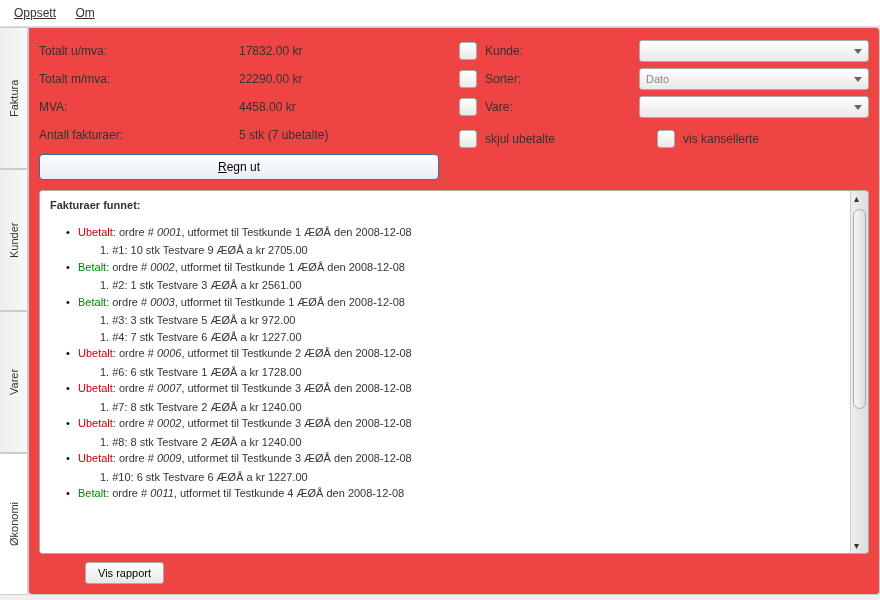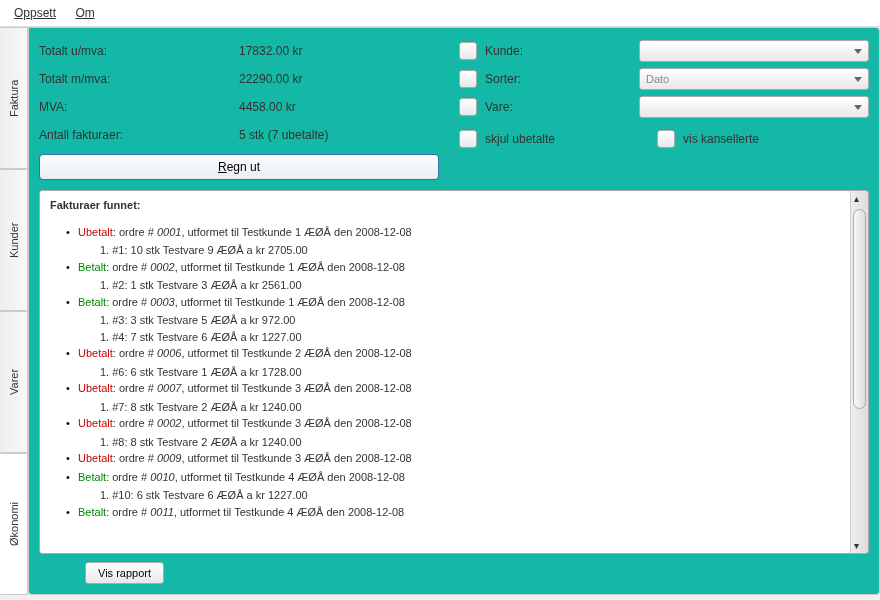--- a/index.html
+++ b/index.html
@@ -3,21 +3,21 @@
 <meta charset="utf-8">
 <style>
 * { box-sizing: border-box; margin: 0; padding: 0; }
 body { font-family: sans-serif; font-size: 12px; background: #f0f0f0; color: #333; width: 880px; height: 600px; overflow: hidden; }
 .menubar { padding: 6px 14px; background: #fff; border-bottom: 1px solid #ddd; }
 .menubar span { margin-right: 16px; text-decoration: underline; cursor: pointer; }
 .main { display: flex; height: 568px; }
 .tabs { display: flex; flex-direction: column; width: 28px; }
 .tab { flex: 1; display: flex; align-items: center; justify-content: center; border: 1px solid #ccc; border-right: none; background: linear-gradient(to right,#f8f8f8,#eee); writing-mode: vertical-rl; transform: rotate(180deg); font-size: 11px; cursor: pointer; }
 .tab.active { background: #fff; border-right: 1px solid #fff; }
-.panel { flex: 1; background: #14b8a6; border: 1px solid #ccc; border-radius: 0 4px 4px 4px; padding: 10px; display: flex; flex-direction: column; }
+.panel { flex: 1; background: #ef4444; border: 1px solid #ccc; border-radius: 0 4px 4px 4px; padding: 10px; display: flex; flex-direction: column; }
 .top { display: flex; gap: 20px; }
 .left { flex: 0 0 400px; }
 .right { flex: 1; }
 .row { display: flex; align-items: center; height: 26px; margin-bottom: 2px; }
 .lbl { flex: 0 0 200px; }
 .val { flex: 1; }
 .chk { width: 18px; height: 18px; border: 1px solid #aaa; border-radius: 3px; background: linear-gradient(#fff,#e8e8e8); margin-right: 8px; cursor: pointer; }
 .flbl { flex: 0 0 68px; }
 .sel { height: 22px; border: 1px solid #aaa; border-radius: 3px; background: linear-gradient(#fff,#e8e8e8); padding: 0 18px 0 6px; font-size: 11px; color: #888; position: relative; display: flex; align-items: center; cursor: pointer; }
 .sel::after { content: ""; position: absolute; right: 6px; top: 8px; border-left: 4px solid transparent; border-right: 4px solid transparent; border-top: 5px solid #666; }
@@ -123,21 +123,20 @@
             <div class="entry"><span class="status-b">Betalt</span>: ordre # <span class="orderno">0003</span><span>, utformet til Testkunde 1 ÆØÅ den 2008-12-08</span></div>
             <div class="line">1. #3: 3 stk Testvare 5 ÆØÅ a kr 972.00</div>
             <div class="line">1. #4: 7 stk Testvare 6 ÆØÅ a kr 1227.00</div>
             <div class="entry"><span class="status-u">Ubetalt</span>: ordre # <span class="orderno">0006</span><span>, utformet til Testkunde 2 ÆØÅ den 2008-12-08</span></div>
             <div class="line">1. #6: 6 stk Testvare 1 ÆØÅ a kr 1728.00</div>
             <div class="entry"><span class="status-u">Ubetalt</span>: ordre # <span class="orderno">0007</span><span>, utformet til Testkunde 3 ÆØÅ den 2008-12-08</span></div>
             <div class="line">1. #7: 8 stk Testvare 2 ÆØÅ a kr 1240.00</div>
             <div class="entry"><span class="status-u">Ubetalt</span>: ordre # <span class="orderno">0002</span><span>, utformet til Testkunde 3 ÆØÅ den 2008-12-08</span></div>
             <div class="line">1. #8: 8 stk Testvare 2 ÆØÅ a kr 1240.00</div>
             <div class="entry"><span class="status-u">Ubetalt</span>: ordre # <span class="orderno">0009</span><span>, utformet til Testkunde 3 ÆØÅ den 2008-12-08</span></div>
-            <div class="entry"><span class="status-b">Betalt</span>: ordre # <span class="orderno">0010</span><span>, utformet til Testkunde 4 ÆØÅ den 2008-12-08</span></div>
             <div class="line">1. #10: 6 stk Testvare 6 ÆØÅ a kr 1227.00</div>
             <div class="entry"><span class="status-b">Betalt</span>: ordre # <span class="orderno">0011</span><span>, utformet til Testkunde 4 ÆØÅ den 2008-12-08</span></div>
           </div>
       </div>
       <div class="scroll">
         <div class="up">▴</div>
         <div class="thumb"></div>
         <div class="dn">▾</div>
       </div>
     </div>

